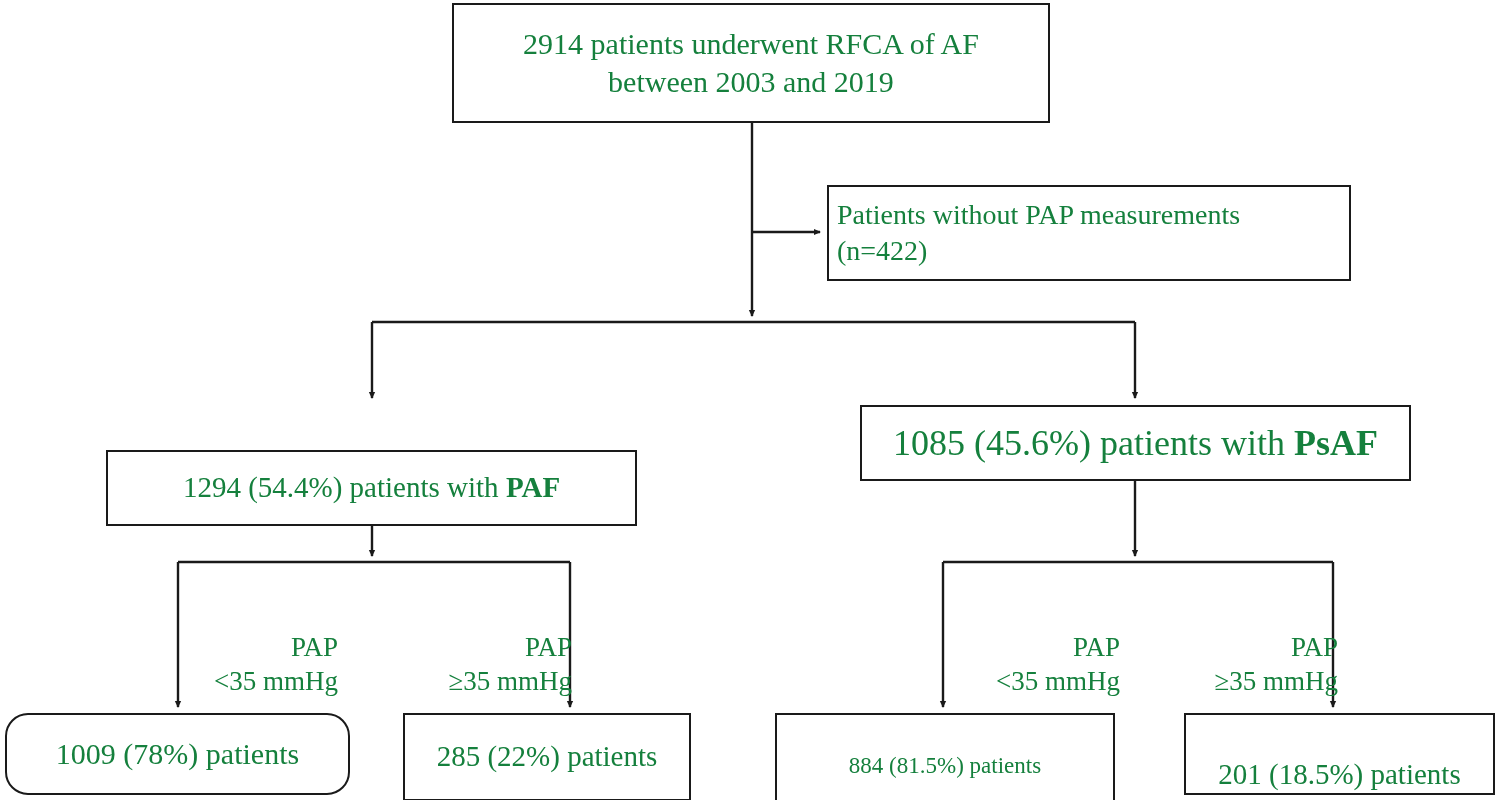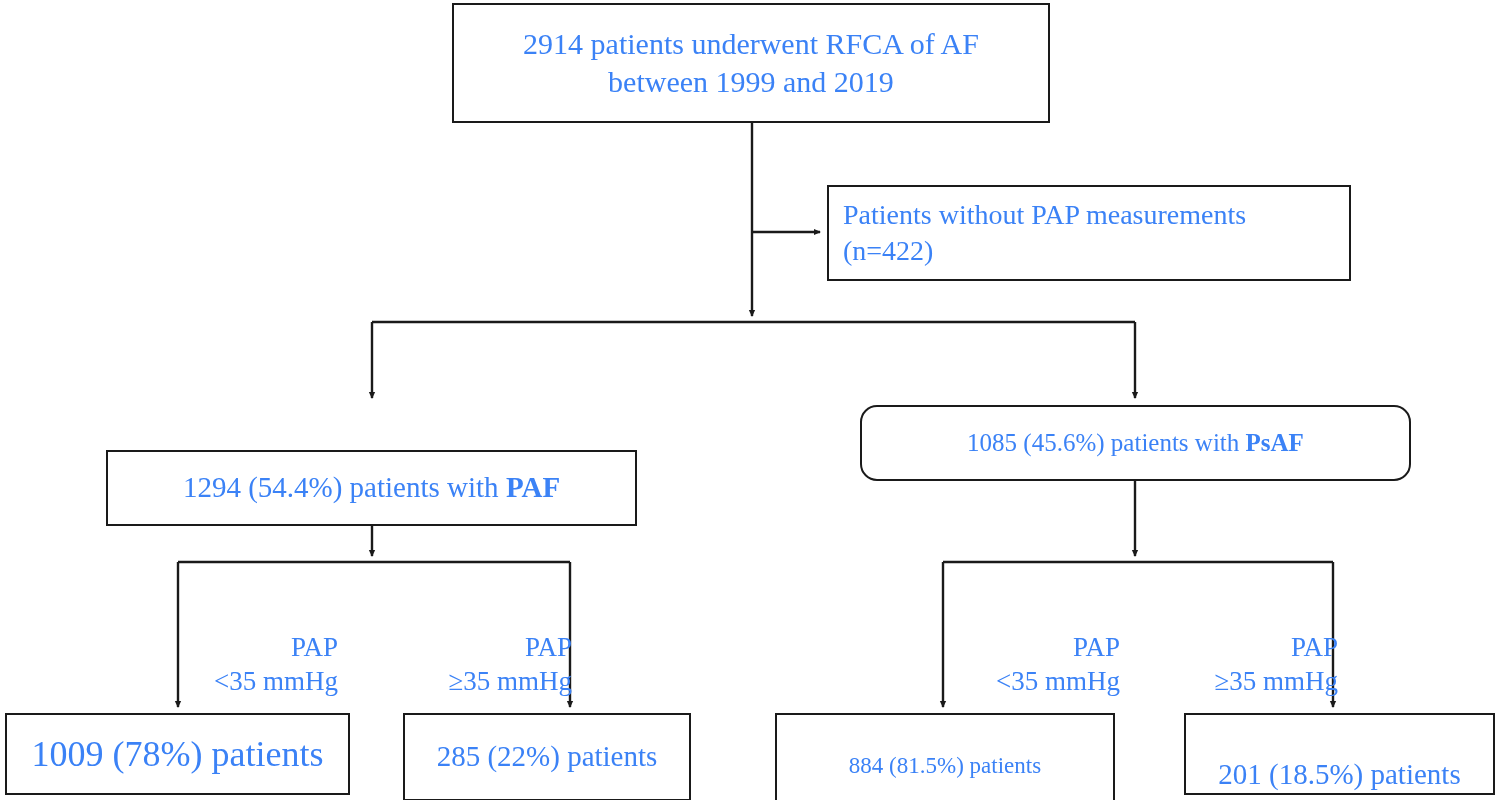--- a/index.html
+++ b/index.html
@@ -7,21 +7,21 @@
     margin: 0;
     padding: 0;
     background: #ffffff;
   }
   #canvas {
     position: relative;
     width: 1500px;
     height: 800px;
     background: #ffffff;
     font-family: "Liberation Serif", "DejaVu Serif", serif;
-    color: #3b82f6;
+    color: #15803d;
     overflow: hidden;
   }
   #connectors {
     position: absolute;
     left: 0;
     top: 0;
     width: 1500px;
     height: 800px;
     pointer-events: none;
   }
@@ -32,38 +32,38 @@
     background: #ffffff;
     display: flex;
     align-items: center;
     justify-content: center;
     text-align: center;
     line-height: 1.28;
     z-index: 2;
   }
   .node .txt { display: block; width: 100%; padding: 0 10px; }
   .node.left-align { justify-content: flex-start; text-align: left; }
-  .node.left-align .txt { padding-left: 14px; }
+  .node.left-align .txt { padding-left: 8px; }
 
   .edge-label {
     position: absolute;
     z-index: 3;
     font-weight: normal;
     text-align: right;
     line-height: 1.26;
     white-space: pre;
     background: transparent;
   }
 
   
   #node-root       { left: 452px;  top: 3px;   width: 598px; height: 120px; font-size: 30px; }
   #node-excluded   { left: 827px;  top: 185px; width: 524px; height: 96px;  font-size: 28px; }
   #node-paf        { left: 106px;  top: 405px; width: 531px; height: 76px;  font-size: 29px; margin-top: 45px; }
-  #node-psaf       { left: 860px;  top: 405px; width: 551px; height: 76px;  font-size: 25px; border-radius: 17px; }
-  #node-paf-low    { left: 5px;    top: 713px; width: 345px; height: 82px;  font-size: 36px; }
+  #node-psaf       { left: 860px;  top: 405px; width: 551px; height: 76px;  font-size: 36px; }
+  #node-paf-low    { left: 5px;    top: 713px; width: 345px; height: 82px;  font-size: 30px; border-radius: 23px; }
   #node-paf-high   { left: 403px;  top: 713px; width: 288px; height: 88px;  font-size: 29px; }
   #node-psaf-low   { left: 775px;  top: 713px; width: 340px; height: 106px;  font-size: 23px; }
   #node-psaf-high  { left: 1184px; top: 713px; width: 311px; height: 82px;  font-size: 29px; align-items: flex-end; }
 
   
   #label-paf-low   { left: 178px;  top: 596px; width: 160px; font-size: 27px; }
   #label-paf-high  { left: 392px;  top: 596px; width: 180px; font-size: 27px; }
   #label-psaf-low  { left: 945px;  top: 596px; width: 175px; font-size: 27px; }
   #label-psaf-high { left: 1158px; top: 596px; width: 180px; font-size: 27px; }
 
@@ -97,21 +97,21 @@
       <path d="M570,562 L570,707" marker-end="url(#arrow)"></path>
 
       <path d="M1135,481 L1135,556" marker-end="url(#arrow)"></path>
       <path d="M943,562 L1333,562"></path>
       <path d="M943,562 L943,707" marker-end="url(#arrow)"></path>
       <path d="M1333,562 L1333,707" marker-end="url(#arrow)"></path>
     </g>
   </svg>
 
   <div class="node" id="node-root">
-    <span class="txt"><span>2914 patients underwent RFCA of AF</span><br><span>between 1999 and 2019</span></span>
+    <span class="txt"><span>2914 patients underwent RFCA of AF</span><br><span>between 2003 and 2019</span></span>
   </div>
 
   <div class="node left-align" id="node-excluded">
     <span class="txt"><span>Patients without PAP measurements</span><br><span>(n=422)</span></span>
   </div>
 
   <div class="node" id="node-paf">
     <span class="txt"><span>1294 (54.4%) patients with </span><b>PAF</b></span>
   </div>
 

